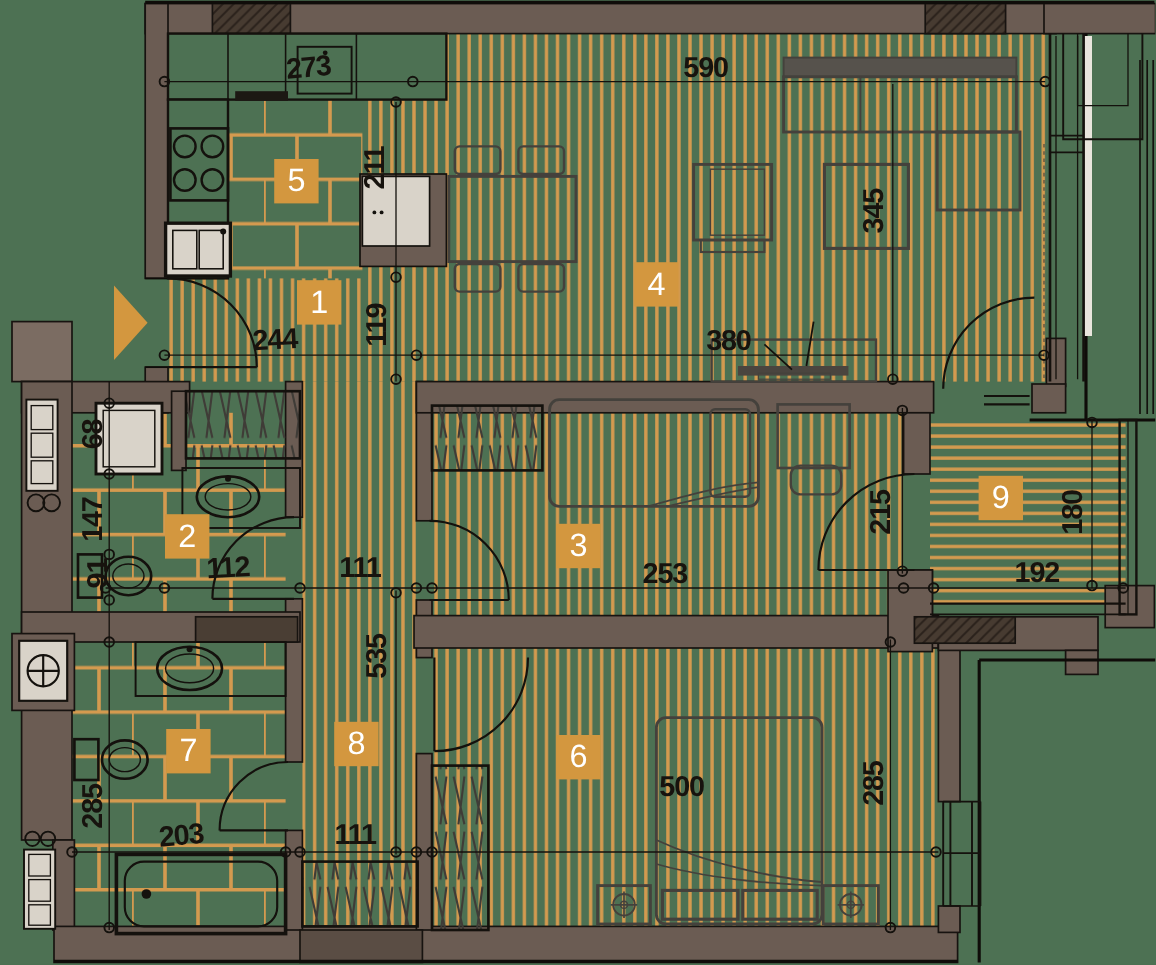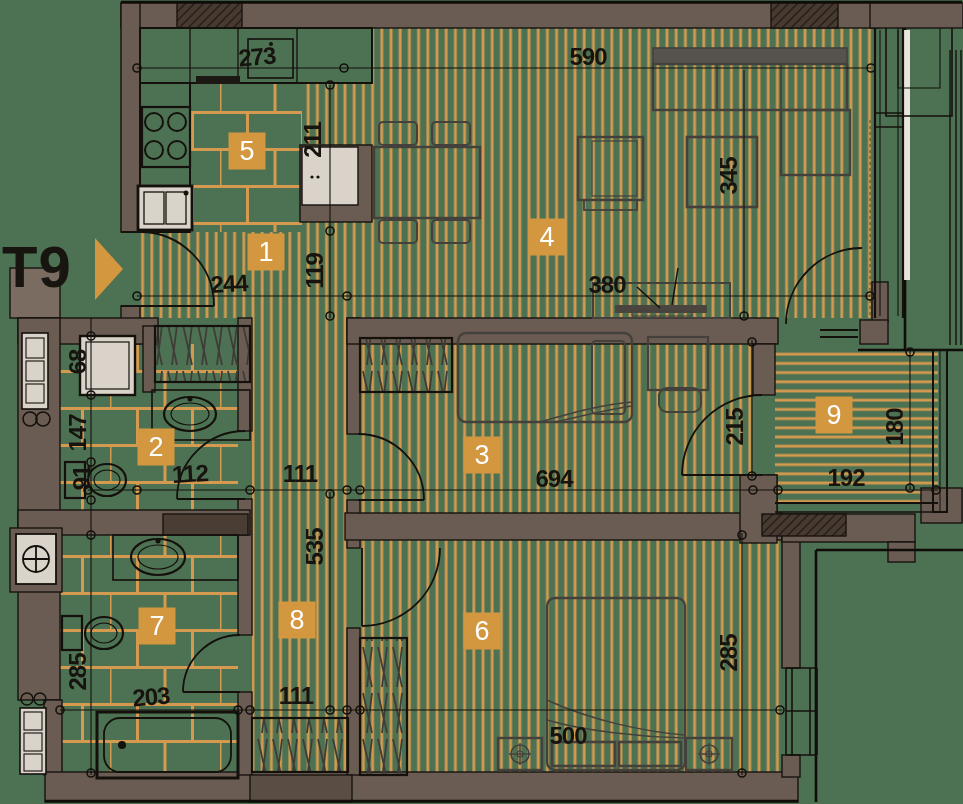--- a/index.html
+++ b/index.html
@@ -308,21 +308,20 @@
           <circle cx="742" cy="773" r="4"></circle>
       <circle cx="910" cy="352" r="4"></circle>
           <circle cx="910" cy="488" r="4"></circle>
       <circle cx="752" cy="342" r="4"></circle>
           <circle cx="752" cy="476" r="4"></circle>
     </g>
   </g>
 </svg>
 
 <div class="overlay">
-  <div class="unit-title">T9</div>
   <div class="entry-arrow"></div>
 
   <div class="badge" style="left:266px;top:252px">1</div>
   <div class="badge" style="left:156px;top:447px">2</div>
   <div class="badge" style="left:482px;top:455px">3</div>
   <div class="badge" style="left:547px;top:237px">4</div>
   <div class="badge" style="left:247px;top:151px">5</div>
   <div class="badge" style="left:482px;top:631px">6</div>
   <div class="badge" style="left:157px;top:626px">7</div>
   <div class="badge" style="left:297px;top:620px">8</div>
@@ -333,25 +332,25 @@
   <div class="dim v" style="left:313px;top:140px">211</div>
   <div class="dim v" style="left:729px;top:176px">345</div>
   <div class="dim t3" style="left:229px;top:284px">244</div>
   <div class="dim" style="left:607px;top:285px">380</div>
   <div class="dim v" style="left:315px;top:271px">119</div>
   <div class="dim v" style="left:78px;top:362px">68</div>
   <div class="dim v" style="left:78px;top:433px">147</div>
   <div class="dim v" style="left:82px;top:478px">91</div>
   <div class="dim t3" style="left:190px;top:474px">112</div>
   <div class="dim" style="left:300px;top:474px">111</div>
-  <div class="dim" style="left:554px;top:479px">694</div>
+  <div class="dim" style="left:554px;top:479px">253</div>
   <div class="dim v" style="left:735px;top:427px">215</div>
   <div class="dim v" style="left:895px;top:427px">180</div>
-  <div class="dim" style="left:846px;top:478px">192</div>
+  <div class="dim" style="left:864px;top:478px">192</div>
   <div class="dim v" style="left:315px;top:547px">535</div>
   <div class="dim t5" style="left:151px;top:697px">203</div>
   <div class="dim" style="left:296px;top:696px">111</div>
-  <div class="dim" style="left:568px;top:736px">500</div>
+  <div class="dim" style="left:568px;top:656px">500</div>
   <div class="dim v" style="left:78px;top:672px">285</div>
   <div class="dim v" style="left:729px;top:653px">285</div>
 </div>
 
 </div>
 
 </body></html>

